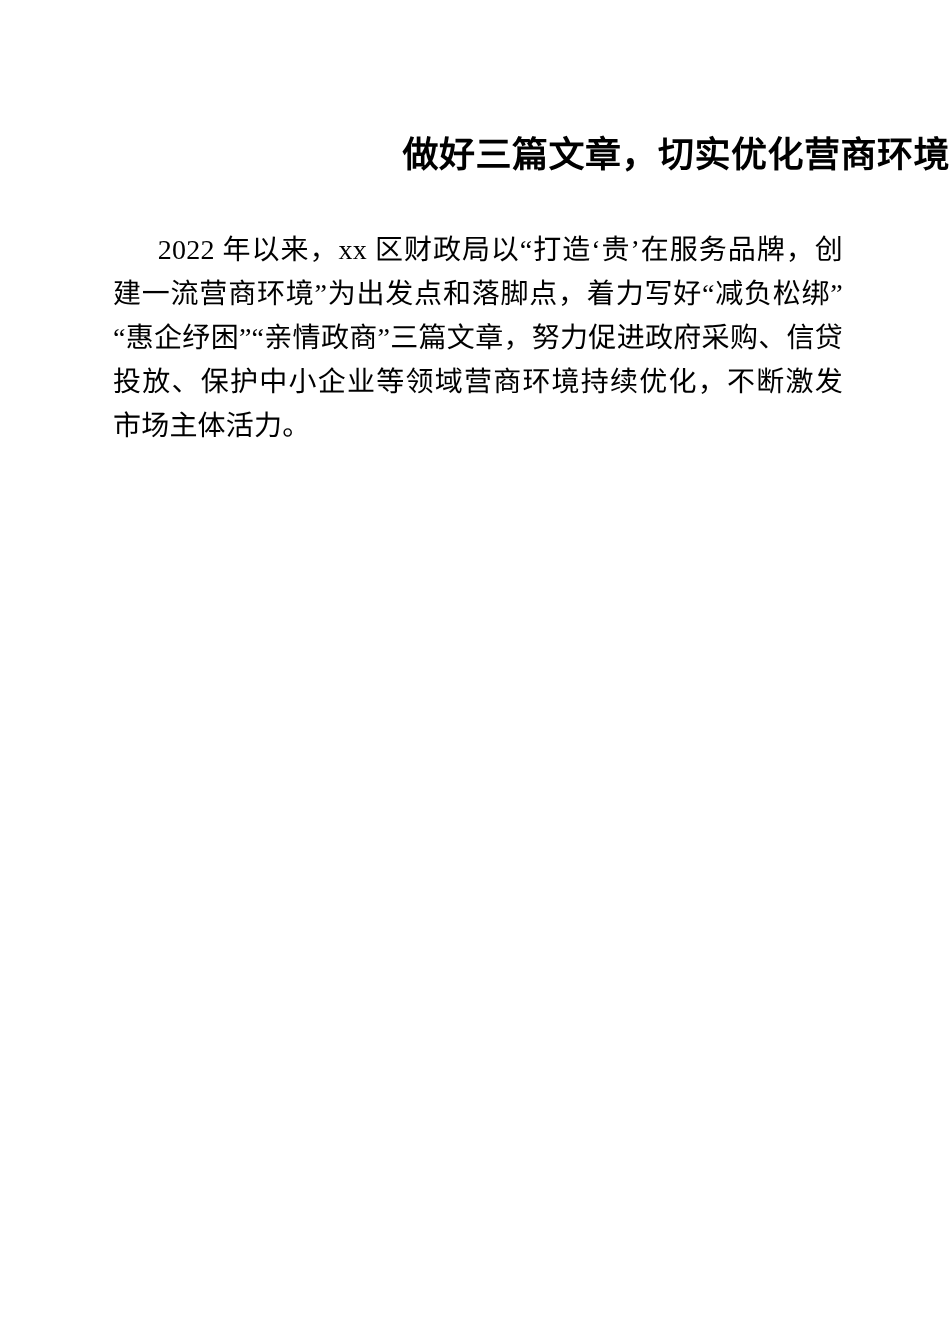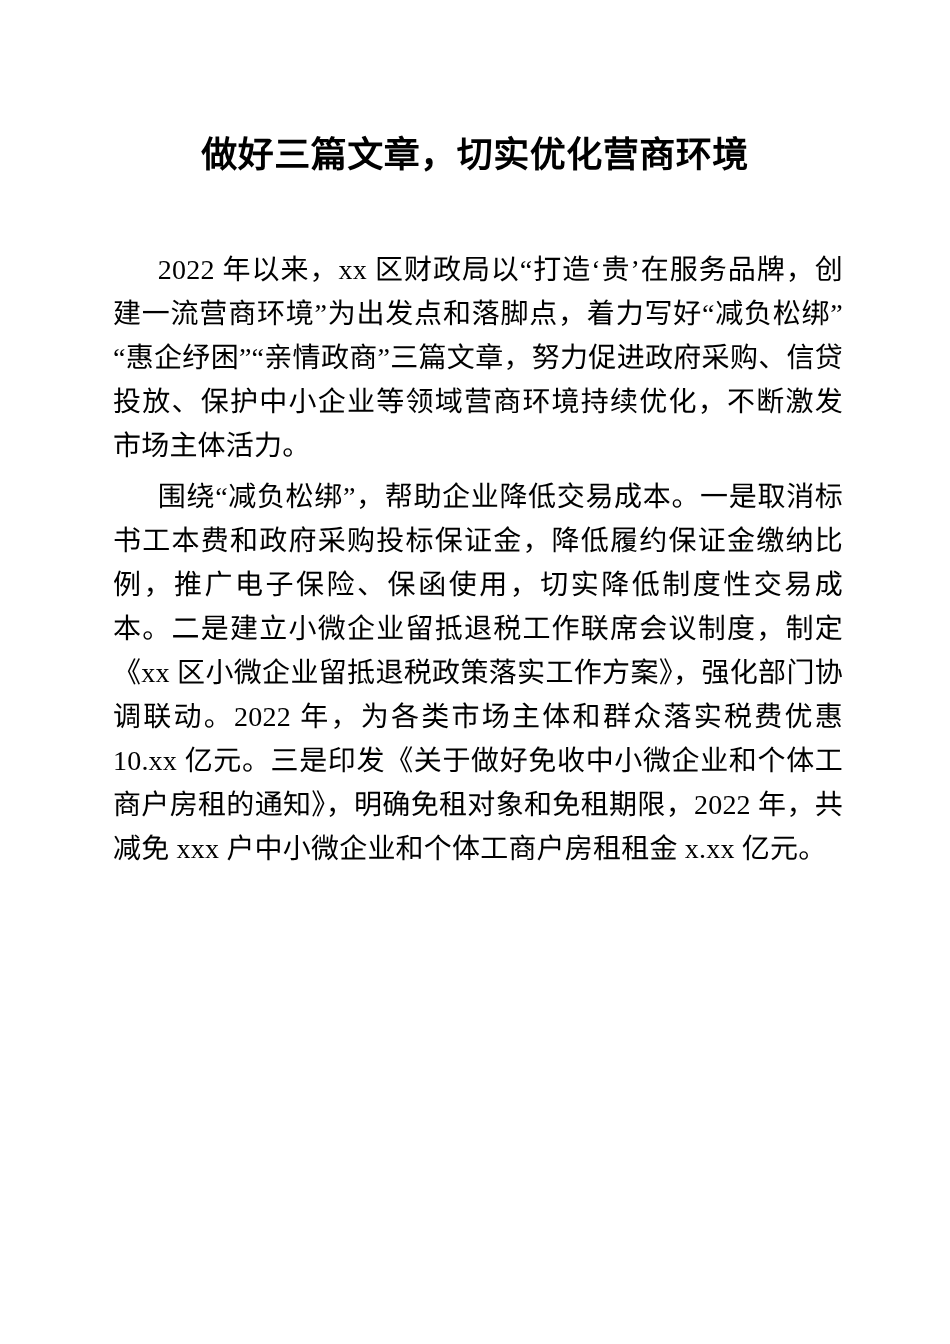--- a/index.html
+++ b/index.html
@@ -12,45 +12,44 @@
     width: 950px;
     height: 1344px;
     background: #ffffff;
     color: #000000;
     overflow: hidden;
     font-family: "Liberation Serif", "DejaVu Serif", serif;
   }
   .doc-title {
     margin: 0;
     padding-top: 130px;
-    text-align: center;
+    text-align: right;
     font-size: 36px;
     line-height: 50px;
     font-weight: bold;
     letter-spacing: 0.5px;
     font-family: "Liberation Serif", "DejaVu Serif", serif;
   }
   .content {
     margin-left: 113px;
     margin-right: 107px;
-    margin-top: 68px;
+    margin-top: 48px;
   }
   .content p {
     margin: 0 0 7px 0;
     font-size: 28px;
     line-height: 44px;
     text-align: justify;
     text-justify: inter-character;
     text-indent: 1.6em;
     letter-spacing: 0.2px;
     word-break: normal;
   }
 </style>
 </head>
 <body>
 
 <div class="page">
   <h1 class="doc-title">做好三篇文章，切实优化营商环境</h1>
   <div class="content">
     <p>2022 年以来，xx 区财政局以“打造‘贵’在服务品牌，创建一流营商环境”为出发点和落脚点，着力写好“减负松绑”“惠企纾困”“亲情政商”三篇文章，努力促进政府采购、信贷投放、保护中小企业等领域营商环境持续优化，不断激发市场主体活力。</p>
-    <p>围绕“减负松绑”，帮助企业降低交易成本。一是取消标书工本费和政府采购投标保证金，降低履约保证金缴纳比例，推广电子保险、保函使用，切实降低制度性交易成本。二是建立小微企业留抵退税工作联席会议制度，制定《xx 区小微企业留抵退税政策落实工作方案》，强化部门协调联动。2022 年，为各类市场主体和群众落实税费优惠 10.xx 亿元。三是印发《关于做好免收中小微企业和个体工商户房租的通知》，明确免租对象和免租期限，2022 年，共减免 xxx 户中小微企业和个体工商户房租租金 x.xx 亿元。</p>
   </div>
 </div>
 
 </body></html>

